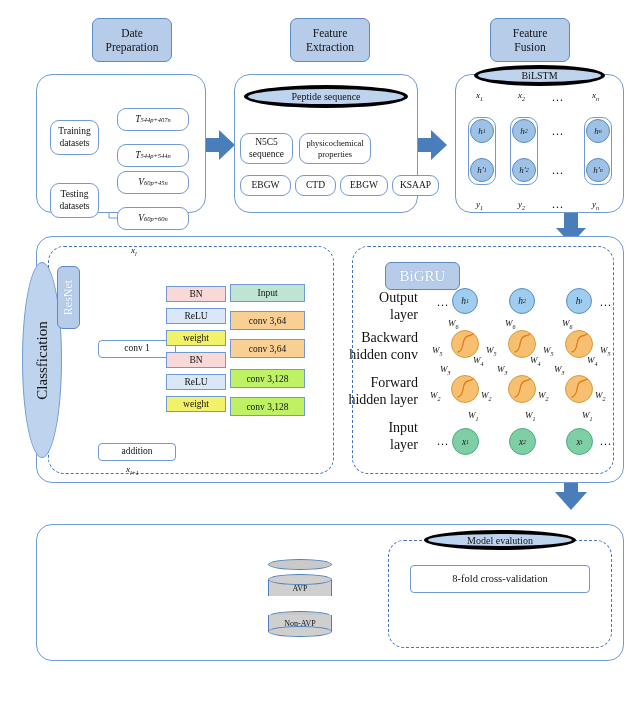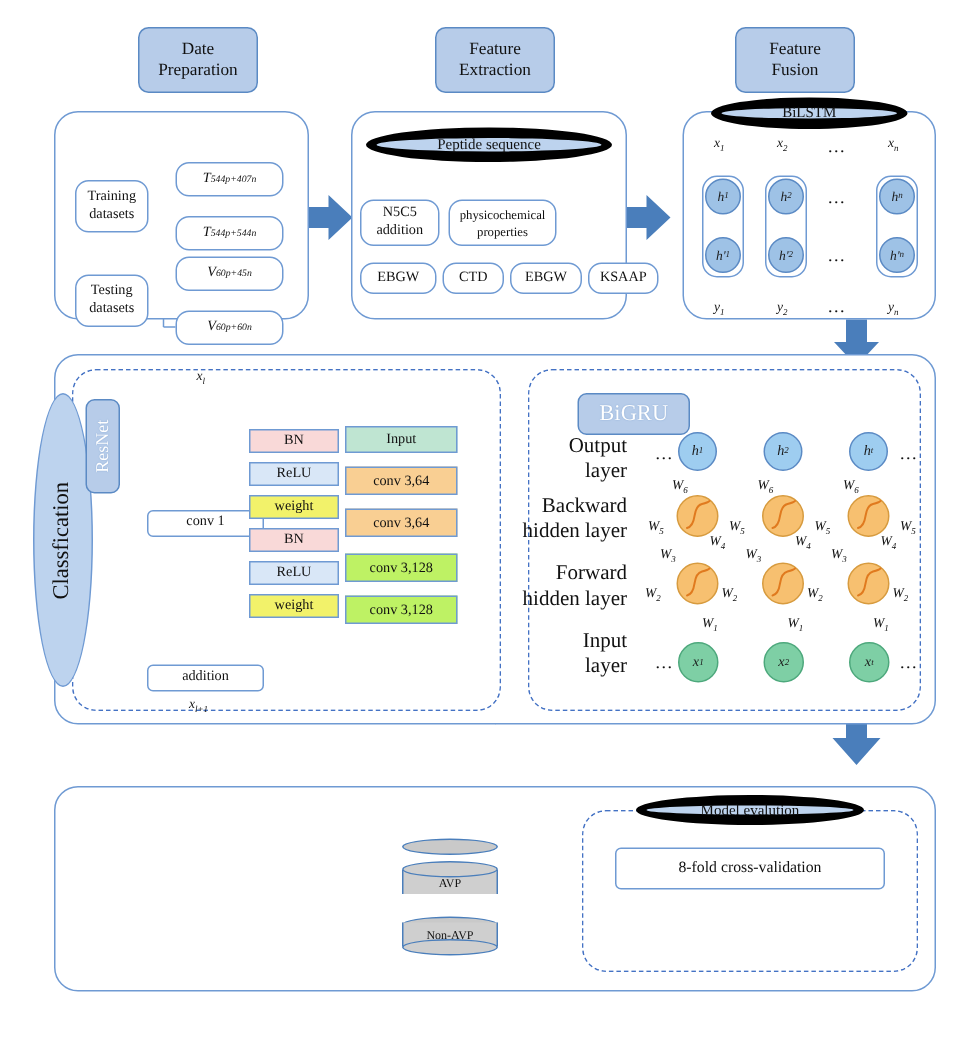--- a/index.html
+++ b/index.html
@@ -15,21 +15,21 @@
 
   
   .panel{border:1px solid #6f9ad3;border-radius:16px;background:#fff;}
   .dashpanel{border:1.2px dashed #4472c4;border-radius:16px;background:transparent;}
 
   
   .box{border:1px solid #6f9ad3;background:#fff;border-radius:4px;
        display:flex;align-items:center;justify-content:center;text-align:center;
        font-size:9.5px;line-height:1.2;color:#111;}
   .boxr{border-radius:9px;}
-  .ellipse{background:#bdd3ee;border:7px solid #000000;border-radius:50%;
+  .ellipse{background:#bdd3ee;border:4px solid #000000;border-radius:50%;
        display:flex;align-items:center;justify-content:center;text-align:center;
        font-size:10px;color:#111;}
 
   
   .cblk{border:1px solid #6f9ad3;display:flex;align-items:center;
         justify-content:center;font-size:9.5px;color:#111;text-align:center;}
   .c-bn{background:#f9d9d8;font-family:Liberation Serif, serif;}
   .c-relu{background:#d9e7f7;}
   .c-weight{background:#f2f26a;}
   .c-input{background:#bfe5d2;}
@@ -277,21 +277,21 @@
   </div>
 
   <div class="abs panel" style="left:234px;top:74px;width:184px;height:139px;"></div>
 
   <div class="abs ellipse" style="left:244px;top:85px;width:164px;height:23px;">
     <span>Peptide sequence</span>
   </div>
 
   <div class="abs box boxr" style="left:240px;top:133px;width:53px;height:31px;">
     <span style="white-space:pre-line">N5C5
-addition</span>
+sequence</span>
   </div>
   <div class="abs box boxr" style="left:299px;top:133px;width:72px;height:31px;font-size:8.5px;">
     <span style="white-space:pre-line">physicochemical
 properties</span>
   </div>
 
   <div class="abs box boxr" style="left:240px;top:175px;width:51px;height:21px;">
     <span>EBGW</span>
     </div>
   <div class="abs box boxr" style="left:295px;top:175px;width:41px;height:21px;">
@@ -403,21 +403,21 @@
     <span>conv 3,128</span>
     </div>
 
   <div class="abs bigru-pill" style="left:385px;top:262px;width:75px;height:28px;">
     <span>BiGRU</span>
     </div>
 
   <div class="lyr" style="left:356px;top:290px;width:62px;white-space:pre-line">Output
 layer</div>
   <div class="lyr" style="left:348px;top:330px;width:70px;white-space:pre-line">Backward
-hidden layer</div>
+hidden conv</div>
   <div class="lyr" style="left:348px;top:375px;width:70px;white-space:pre-line">Forward
 hidden layer</div>
   <div class="lyr" style="left:356px;top:420px;width:62px;white-space:pre-line">Input
 layer</div>
 
   <div class="dots" style="left:437px;top:295px;">...</div>
   <div class="dots" style="left:600px;top:295px;">...</div>
   <div class="dots" style="left:437px;top:434px;">...</div>
   <div class="dots" style="left:600px;top:434px;">...</div>
 

